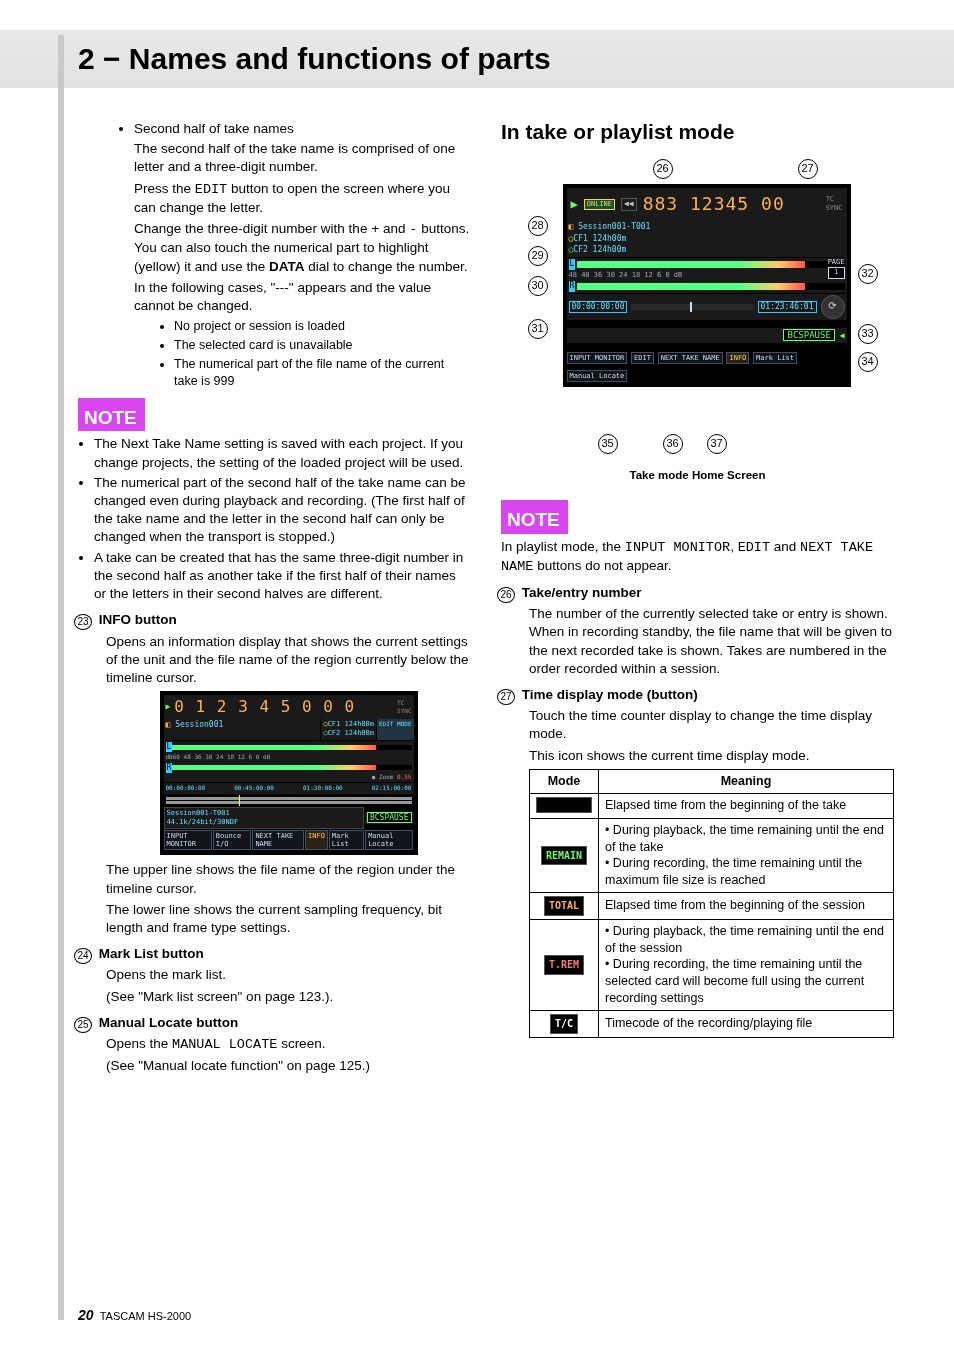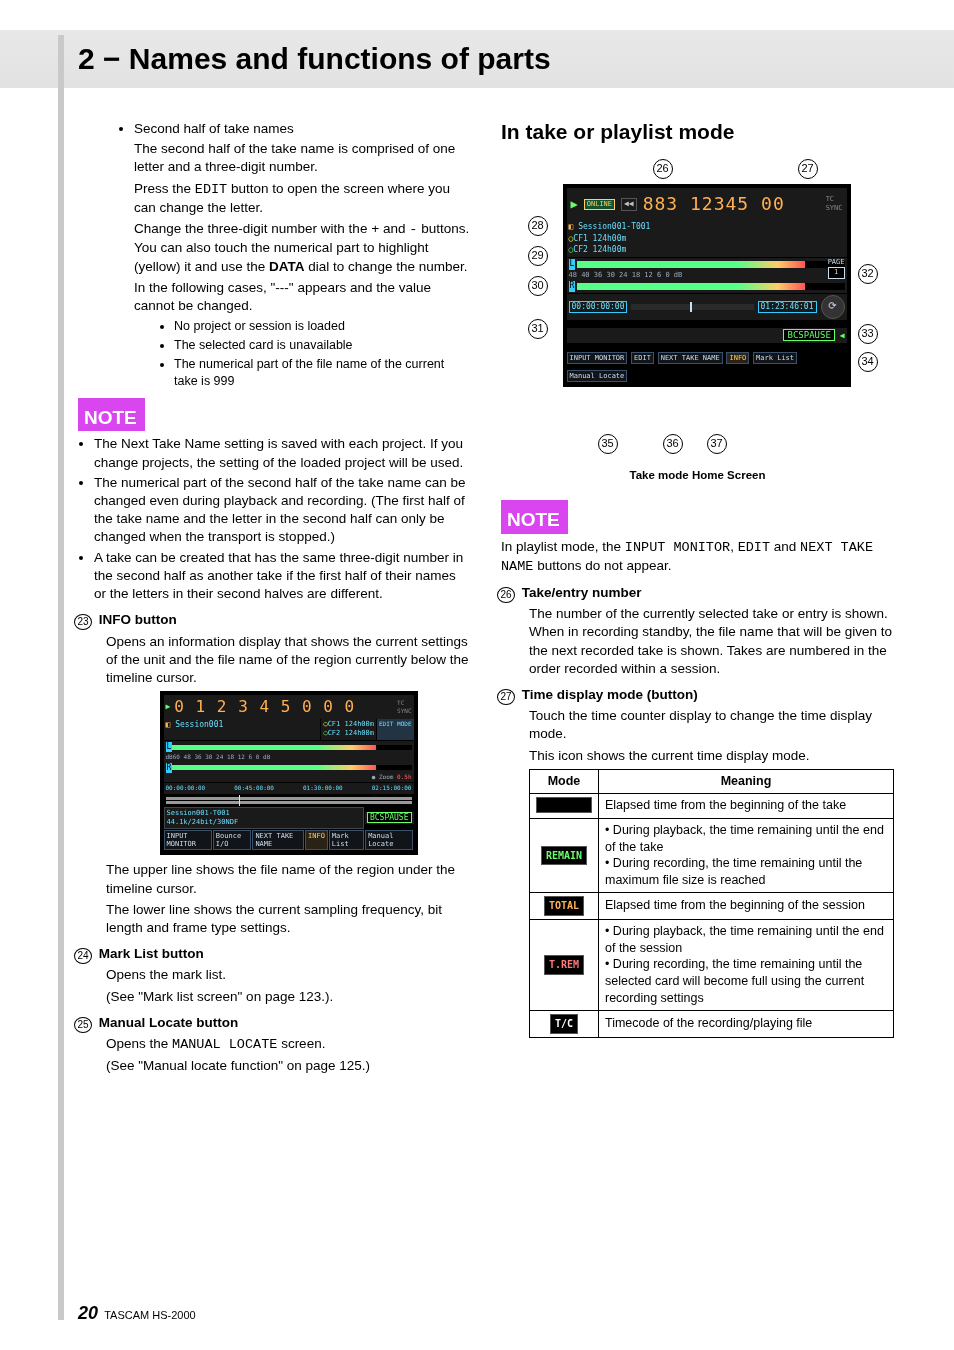--- a/index.html
+++ b/index.html
@@ -151,21 +151,21 @@
   .mode-chip.blank { background:#000; color:#000; min-width:46px; height:10px;}
   .mode-chip.green  { color:#6aff6a;}
   .mode-chip.orange { color:#ffb050;}
   .mode-chip.red    { color:#ff7a7a;}
   .mode-chip.white  { color:#fff;}
   .footer {
     position:absolute;
     bottom:25px; left:78px;
     font-size:11px;
   }
-  .footer .pn { font-size:18px; font-weight:800; font-style:italic;}
+  .footer .pn { font-size:14px; font-weight:800; font-style:italic;}
   .indent-block { padding-left:16px; }
   .tight p { margin-bottom:3px;}
   .btnrow span{ background:#11151a;color:#cde;font-family:monospace;font-size:7px;padding:1px 2px;border:1px solid #39516a;display:inline-block;line-height:8px;}
 </style>
 </head>
 <body>
 
 <div class="page">
 <div class="left-rule"></div>
 

